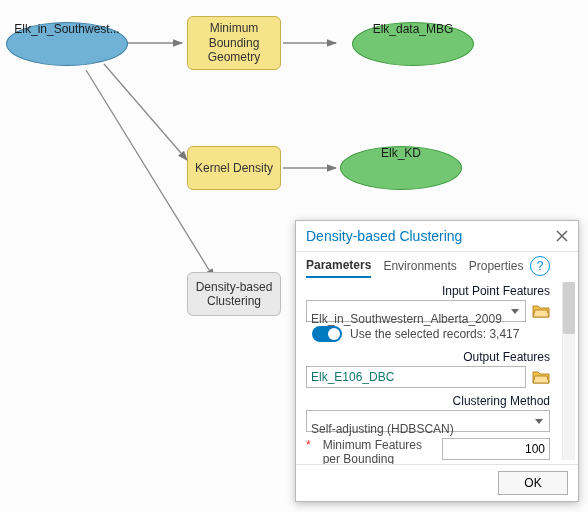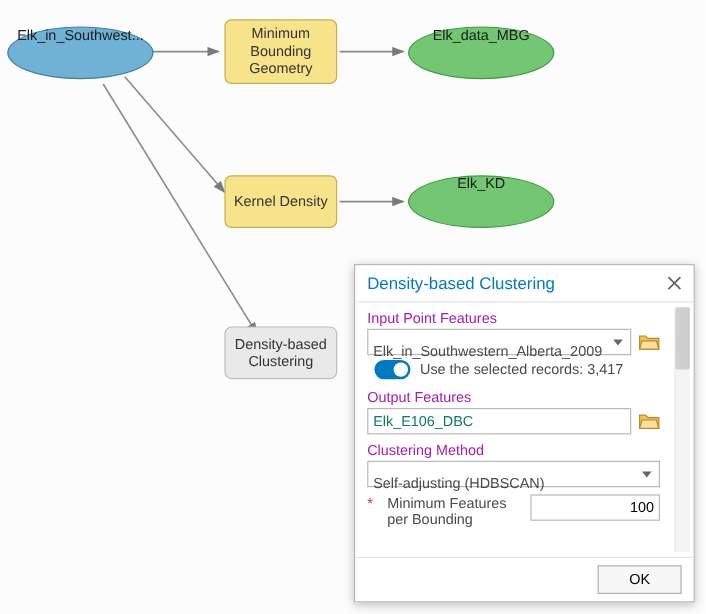--- a/index.html
+++ b/index.html
@@ -18,21 +18,21 @@
   .dlg-title span{color:#0079c1;font-size:14px;}
   .dlg-title .x{width:16px;height:16px;display:flex;align-items:center;justify-content:center;color:#666;cursor:pointer;}
   .dlg-tabs{display:flex;align-items:center;gap:12px;padding:6px 10px 0 10px;position:relative;}
   .tab{color:#555;padding-bottom:4px;cursor:pointer;}
   .tab.active{color:#333;font-weight:600;border-bottom:2px solid #0079c1;}
   .help{position:absolute;right:28px;top:4px;width:18px;height:18px;border:1.5px solid #0092da;color:#0092da;border-radius:50%;display:flex;align-items:center;justify-content:center;font-size:12px;cursor:pointer;}
   .dlg-body{flex:1;position:relative;padding:6px 10px 4px 10px;overflow:hidden;}
   .scroll-track{position:absolute;right:3px;top:4px;bottom:4px;width:12px;background:#f3f3f3;border-left:1px solid #eaeaea;}
   .scroll-thumb{position:absolute;right:3px;top:4px;width:12px;height:52px;background:#cfcfcf;border-radius:2px;}
   .field{margin-bottom:6px;}
-  .lbl{color:#a21caf;margin-bottom:2px;}
+  .lbl{color:#0f172a;margin-bottom:2px;text-align:right;}
   .row{display:flex;align-items:center;gap:6px;}
   .text-in{flex:1;height:22px;border:1px solid #b8b8b8;padding:0 4px;box-sizing:border-box;font-family:inherit;font-size:12px;color:#0f766e;background:#fff;}
   .select{flex:1;height:22px;border:1px solid #b8b8b8;padding:16px 18px 0 4px;box-sizing:border-box;position:relative;background:#fff;display:flex;align-items:center;cursor:pointer;}
   .select::after{content:"";position:absolute;right:6px;top:8px;border-left:4px solid transparent;border-right:4px solid transparent;border-top:5px solid #666;}
   .folder{width:18px;height:16px;cursor:pointer;}
   .folder svg{display:block;}
   .toggle-row{display:flex;align-items:center;gap:8px;margin:4px 0 8px 6px;}
   .toggle{width:30px;height:16px;border-radius:8px;background:#0079c1;position:relative;cursor:pointer;}
   .toggle::after{content:"";position:absolute;right:2px;top:2px;width:12px;height:12px;border-radius:50%;background:#fff;}
   .req{color:#d7301f;margin-right:4px;}
@@ -59,21 +59,21 @@
     <line x1="86" y1="70" x2="214" y2="278" stroke="#8a8a8a" stroke-width="1.3" marker-end="url(#ah)"></line>
   </svg>
 
   <div class="node-ellipse blue" style="left:6px;top:22px;width:122px;height:44px;">
     <span>Elk_in_Southwest...</span>
   </div>
 
   <div class="node-rect yellow" style="left:187px;top:16px;width:94px;height:54px;">
     <span>Minimum Bounding Geometry</span>
   </div>
-  <div class="node-ellipse green" style="left:340px;top:22px;width:122px;height:44px;">
+  <div class="node-ellipse green" style="left:352px;top:22px;width:122px;height:44px;">
     <span>Elk_data_MBG</span>
   </div>
 
   <div class="node-rect yellow" style="left:187px;top:146px;width:94px;height:44px;">
     <span>Kernel Density</span>
   </div>
   <div class="node-ellipse green" style="left:340px;top:146px;width:122px;height:44px;">
     <span>Elk_KD</span>
   </div>
 
@@ -85,20 +85,26 @@
 <div class="dlg">
   <div class="dlg-title">
     <span>Density-based Clustering</span>
     <div class="x">
       <svg width="12" height="12" viewBox="0 0 12 12">
           <path d="M1 1 L11 11 M11 1 L1 11" stroke="#666" stroke-width="1.5" fill="none"></path>
         </svg>
     </div>
   </div>
 
+  <div class="dlg-tabs">
+    <div class="tab active">Parameters</div>
+    <div class="tab">Environments</div>
+    <div class="tab">Properties</div>
+    <div class="help">?</div>
+  </div>
 
   <div class="dlg-body">
     <div class="scroll-track"></div>
     <div class="scroll-thumb"></div>
 
     <div class="field" style="padding-right:18px;">
       <div class="lbl">Input Point Features</div>
       <div class="row">
         <div class="select">
           <span>Elk_in_Southwestern_Alberta_2009</span>

